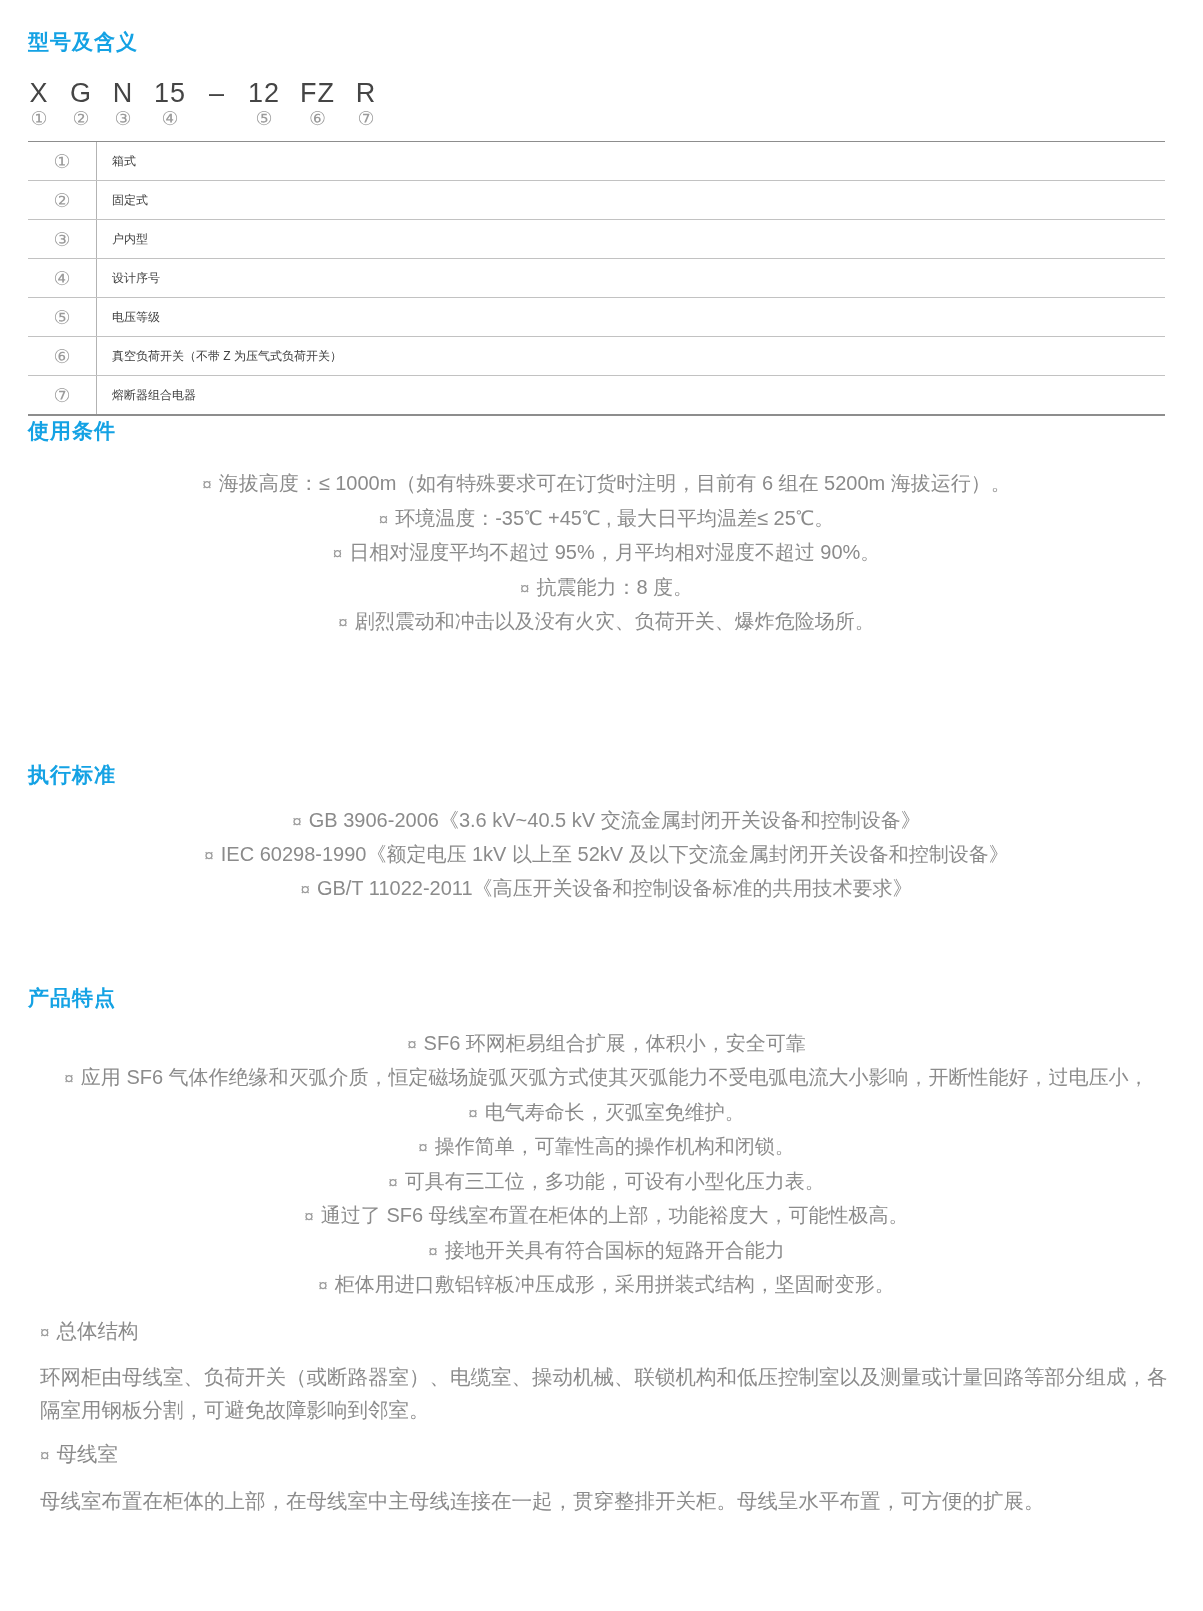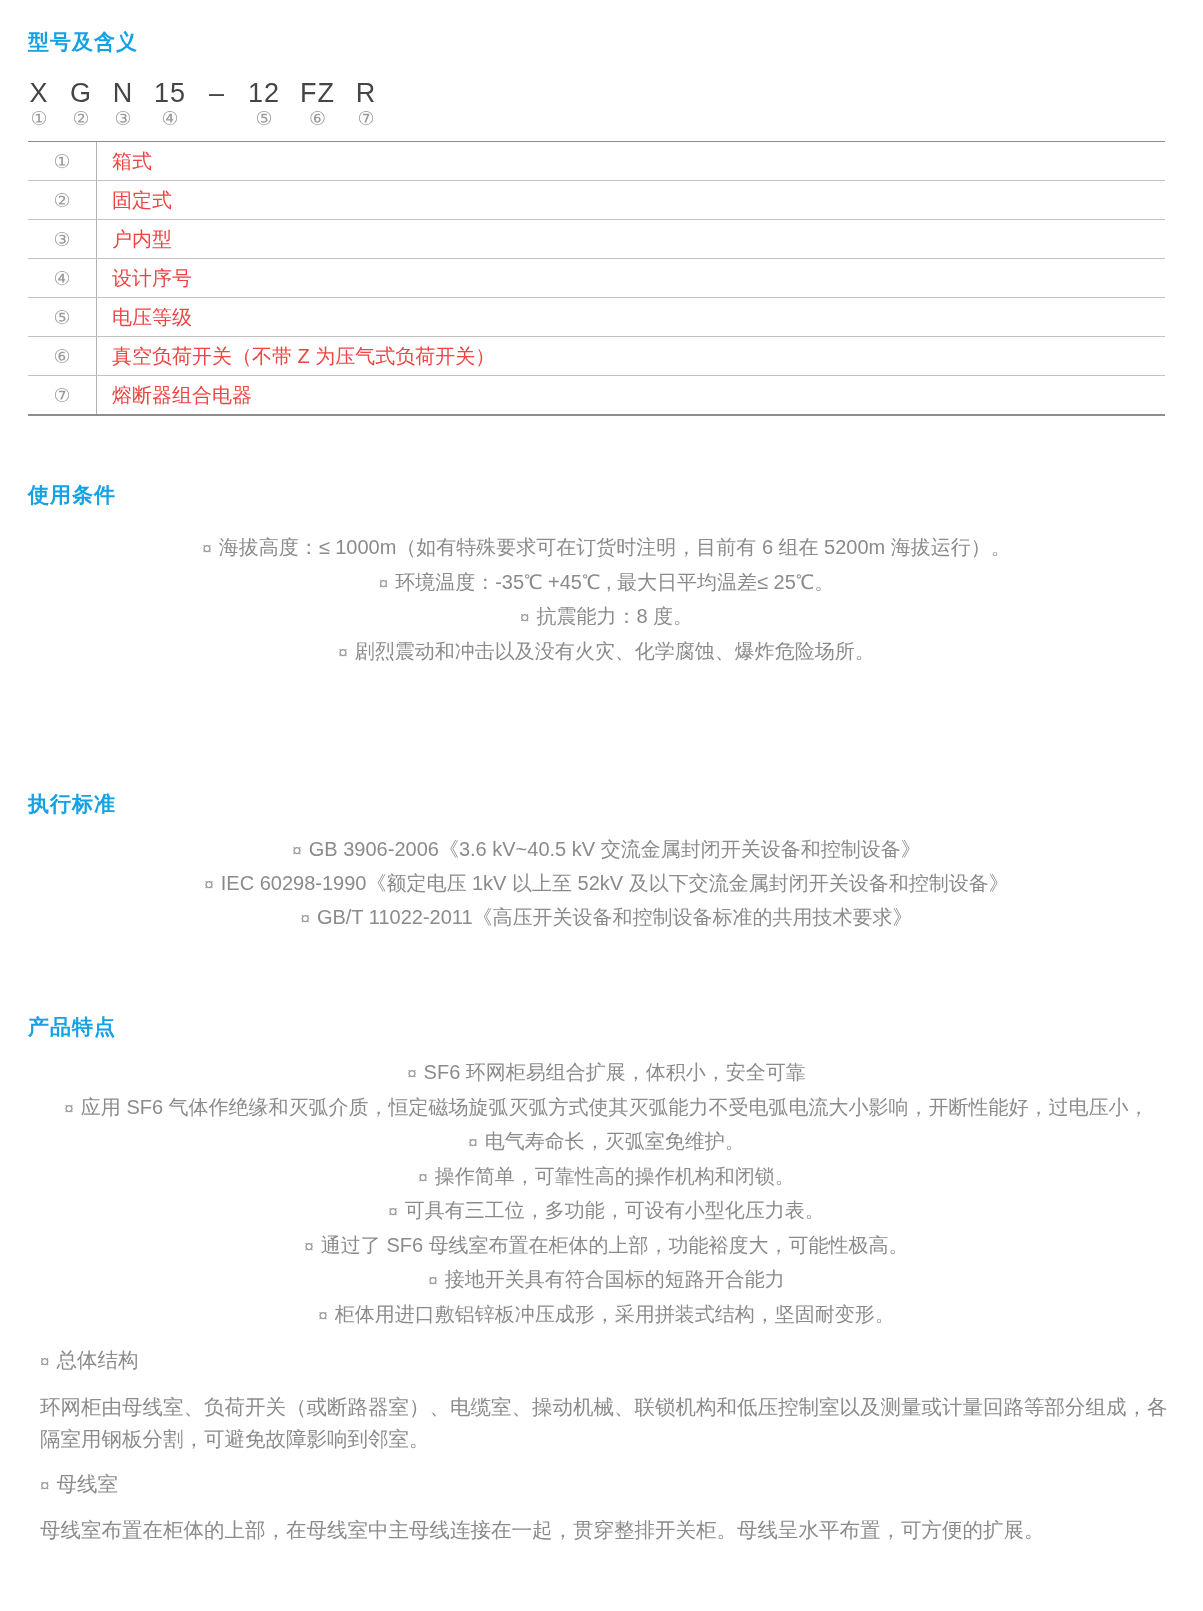--- a/index.html
+++ b/index.html
@@ -14,21 +14,21 @@
 
   .sec-h {
     margin: 0;
     color: #14a2e4;
     font-size: 21px;
     font-weight: bold;
     line-height: 30px;
     letter-spacing: 1px;
   }
   .h-model    { margin-top: 27px; }
-  .h-usage    { margin-top: 64px; }
+  .h-usage    { }
   .h-standard { margin-top: 120px; }
   .h-features { margin-top: 77px; }
   .h-structure{ margin-top: 94px; }
 
   
   .model-line {
     margin-top: 21px;
     display: flex;
     gap: 20px;
     align-items: flex-start;
@@ -67,22 +67,22 @@
     align-items: center;
     justify-content: center;
     font-size: 19px;
     color: #9b9b9b;
     border-right: 1px solid #b3b3b3;
   }
   .cell-desc {
     display: flex;
     align-items: center;
     padding-left: 15px;
-    font-size: 20px;
-    color: #ef4444;
+    font-size: 12px;
+    color: #404040;
   }
 
   
   .blist { margin-top: 0; text-align: center; }
   .blist-usage    { margin-top: 21px; }
   .blist-standard { margin-top: 14px; }
   .blist-features { margin-top: 14px; }
   .li {
     font-size: 20px;
     line-height: 32.5px;
@@ -176,22 +176,23 @@
     <div class="mrow">
       <div class="cell-num">⑦</div>
       <div class="cell-desc">熔断器组合电器</div>
     </div>
   </div>
 
   <h2 class="sec-h h-usage">使用条件</h2>
   <div class="blist blist-usage">
     <div class="li"><span class="bullet">¤</span><span>海拔高度：≤ 1000m（如有特殊要求可在订货时注明，目前有 6 组在 5200m 海拔运行）。</span></div>
     <div class="li"><span class="bullet">¤</span><span>环境温度：-35℃ +45℃ , 最大日平均温差≤ 25℃。</span></div>
+    <div class="li"><span class="bullet">¤</span><span>日相对湿度平均不超过 95%，月平均相对湿度不超过 90%。</span></div>
     <div class="li"><span class="bullet">¤</span><span>抗震能力：8 度。</span></div>
-    <div class="li"><span class="bullet">¤</span><span>剧烈震动和冲击以及没有火灾、化学腐蚀、爆炸危险场所。</span></div>
+    <div class="li"><span class="bullet">¤</span><span>剧烈震动和冲击以及没有火灾、负荷开关、爆炸危险场所。</span></div>
   </div>
 
   <h2 class="sec-h h-standard">执行标准</h2>
   <div class="blist blist-standard">
     <div class="li"><span class="bullet">¤</span><span>GB 3906-2006《3.6 kV~40.5 kV 交流金属封闭开关设备和控制设备》</span></div>
     <div class="li"><span class="bullet">¤</span><span>IEC 60298-1990《额定电压 1kV 以上至 52kV 及以下交流金属封闭开关设备和控制设备》</span></div>
     <div class="li"><span class="bullet">¤</span><span>GB/T 11022-2011《高压开关设备和控制设备标准的共用技术要求》</span></div>
   </div>
 
   <h2 class="sec-h h-features">产品特点</h2>

